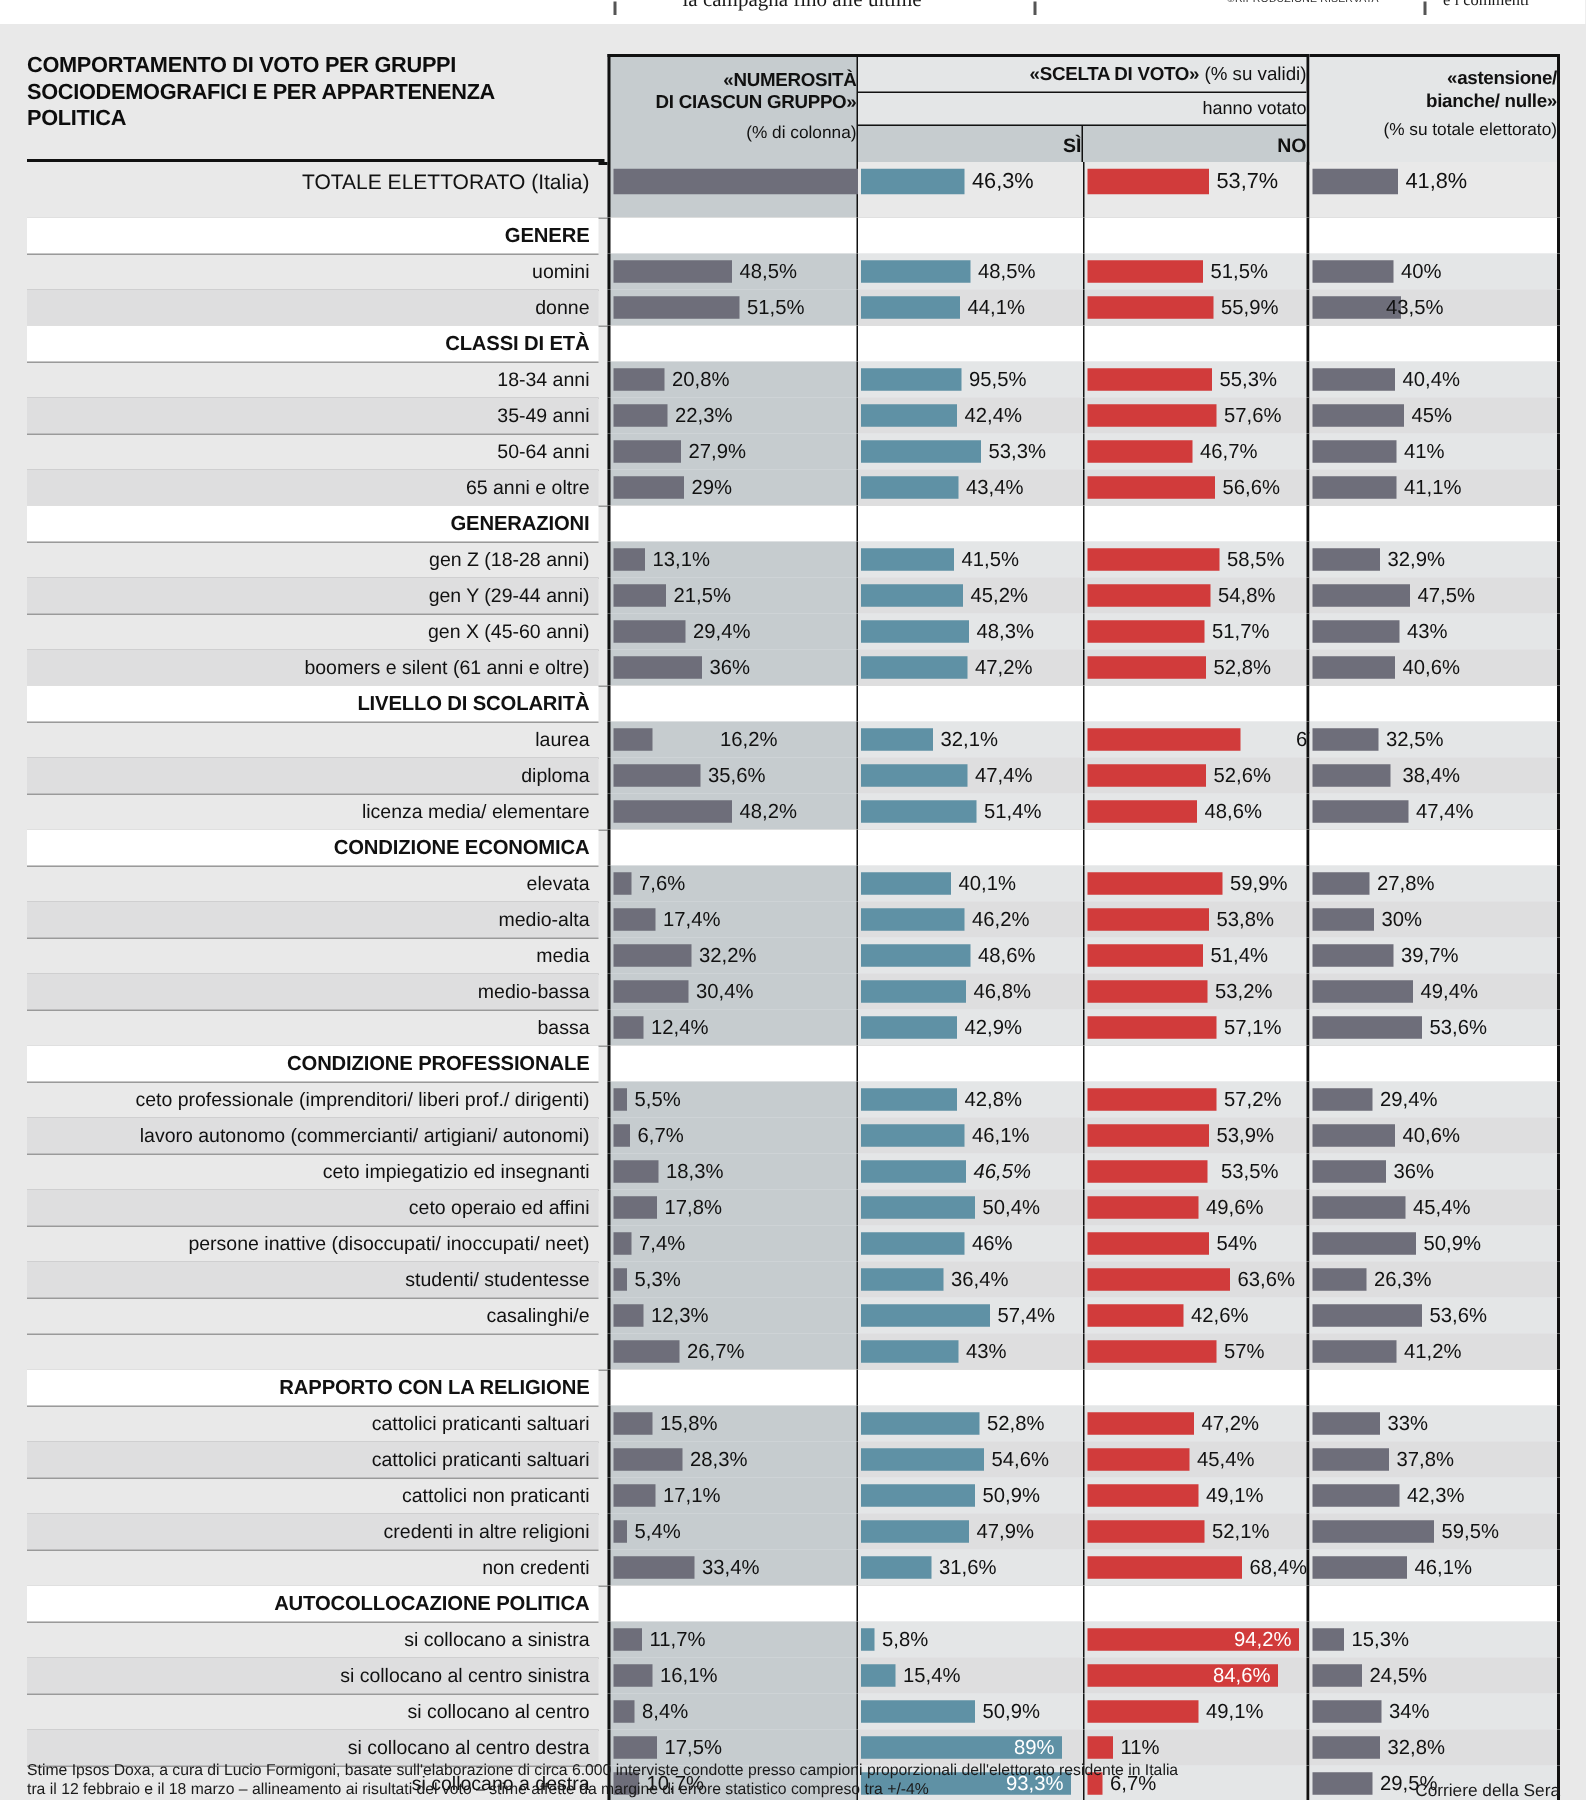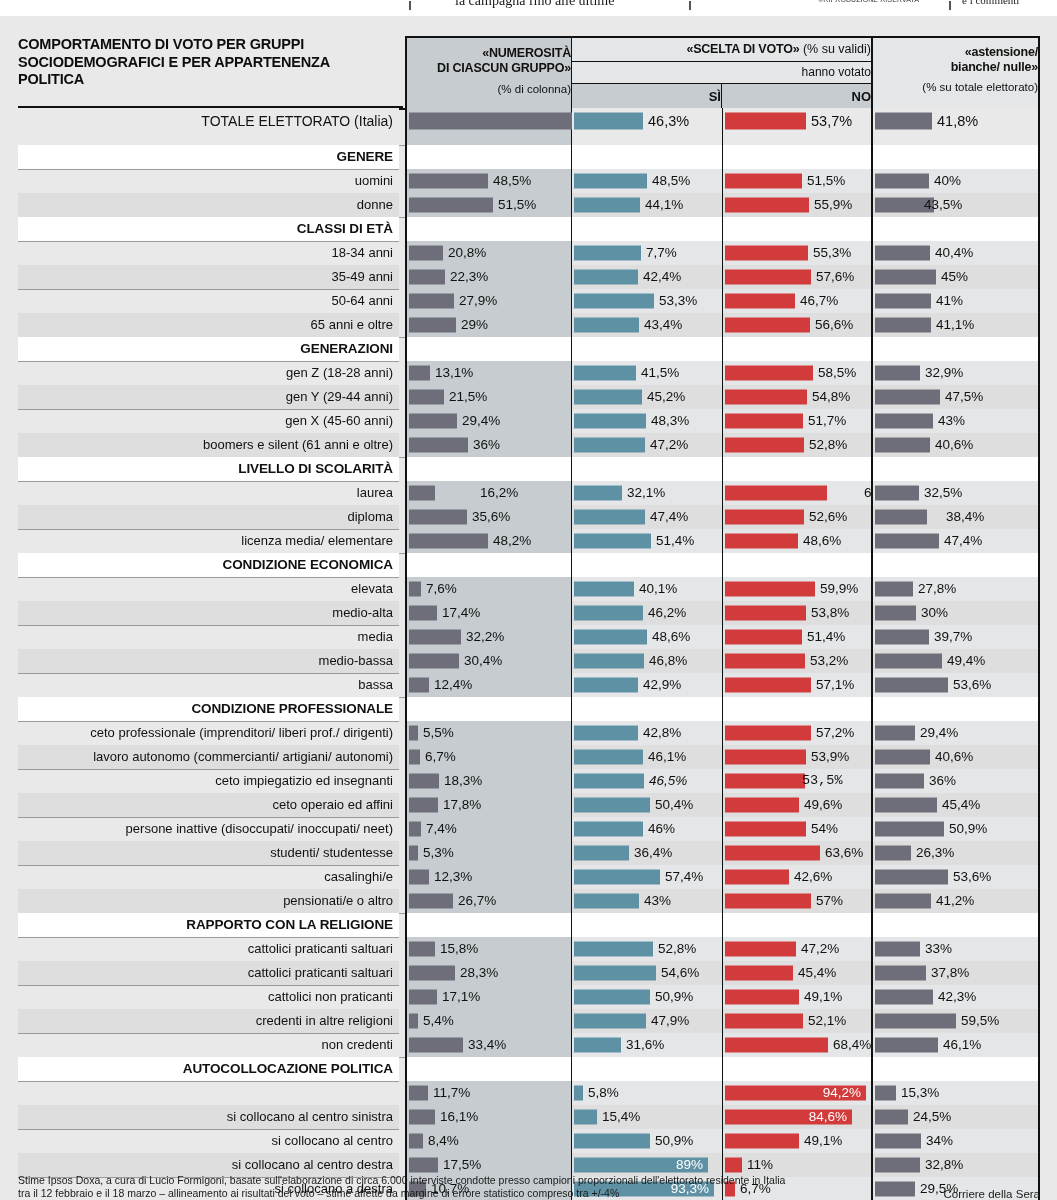--- a/index.html
+++ b/index.html
@@ -281,21 +281,21 @@
       </div>
       <div class="row ">
         <div class="sep"></div>
         <div class="lbl">18-34 anni</div>
         <div class="cell c1">
           <div class="bar grey" style="width: 34px;"></div>
           <div class="val" style="left: 41px;">20,8%</div>
         </div>
         <div class="cell c2">
           <div class="bar blue" style="width: 67px;"></div>
-          <div class="val" style="left: 74px;">7,7%</div>
+          <div class="val" style="left: 74px;">95,5%</div>
         </div>
         <div class="cell c3">
           <div class="bar red" style="width: 83px;"></div>
           <div class="val" style="left: 90px;">55,3%</div>
         </div>
         <div class="cell c4">
           <div class="bar grey" style="width: 55px;"></div>
           <div class="val" style="left: 62px;">40,4%</div>
         </div>
       </div>
@@ -485,21 +485,21 @@
         <div class="cell c2">
           <div class="bar blue" style="width: 71px;"></div>
           <div class="val" style="left: 78px;">47,4%</div>
         </div>
         <div class="cell c3">
           <div class="bar red" style="width: 79px;"></div>
           <div class="val" style="left: 86px;">52,6%</div>
         </div>
         <div class="cell c4">
           <div class="bar grey" style="width: 52px;"></div>
-          <div class="val" style="left: 73px; text-align: center;">38,4%</div>
+          <div class="val" style="left: 62px; text-align: center;">38,4%</div>
         </div>
       </div>
       <div class="row ">
         <div class="sep"></div>
         <div class="lbl">licenza media/ elementare</div>
         <div class="cell c1">
           <div class="bar grey" style="width: 79px;"></div>
           <div class="val" style="left: 86px;">48,2%</div>
         </div>
         <div class="cell c2">
@@ -677,21 +677,21 @@
         <div class="cell c1">
           <div class="bar grey" style="width: 30px;"></div>
           <div class="val" style="left: 37px;">18,3%</div>
         </div>
         <div class="cell c2">
           <div class="bar blue" style="width: 70px;"></div>
           <div class="val" style="left: 77px; font-style: italic;">46,5%</div>
         </div>
         <div class="cell c3">
           <div class="bar red" style="width: 80px;"></div>
-          <div class="val" style="left: 79px; font-family: Liberation Mono, monospace;">53,5%</div>
+          <div class="val" style="left: 91px;">53,5%</div>
         </div>
         <div class="cell c4">
           <div class="bar grey" style="width: 49px;"></div>
           <div class="val" style="left: 56px;">36%</div>
         </div>
       </div>
       <div class="row alt">
         <div class="sep"></div>
         <div class="lbl">ceto operaio ed affini</div>
         <div class="cell c1">
@@ -766,21 +766,20 @@
           <div class="bar red" style="width: 64px;"></div>
           <div class="val" style="left: 71px;">42,6%</div>
         </div>
         <div class="cell c4">
           <div class="bar grey" style="width: 73px;"></div>
           <div class="val" style="left: 80px;">53,6%</div>
         </div>
       </div>
       <div class="row alt">
         <div class="sep"></div>
-        <div class="lbl">pensionati/e o altro</div>
         <div class="cell c1">
           <div class="bar grey" style="width: 44px;"></div>
           <div class="val" style="left: 51px;">26,7%</div>
         </div>
         <div class="cell c2">
           <div class="bar blue" style="width: 65px;"></div>
           <div class="val" style="left: 72px;">43%</div>
         </div>
         <div class="cell c3">
           <div class="bar red" style="width: 86px;"></div>
@@ -902,20 +901,21 @@
       <div class="row section">
         <div class="sepfull"></div>
         <div class="lbl">AUTOCOLLOCAZIONE POLITICA</div>
         <div class="cell c1"></div>
         <div class="cell c2"></div>
         <div class="cell c3"></div>
         <div class="cell c4"></div>
       </div>
       <div class="row ">
         <div class="sep"></div>
+        <div class="lbl">si collocano a sinistra</div>
         <div class="cell c1">
           <div class="bar grey" style="width: 19px;"></div>
           <div class="val" style="left: 26px;">11,7%</div>
         </div>
         <div class="cell c2">
           <div class="bar blue" style="width: 9px;"></div>
           <div class="val" style="left: 16px;">5,8%</div>
         </div>
         <div class="cell c3">
           <div class="bar red" style="width: 141px;"></div>

